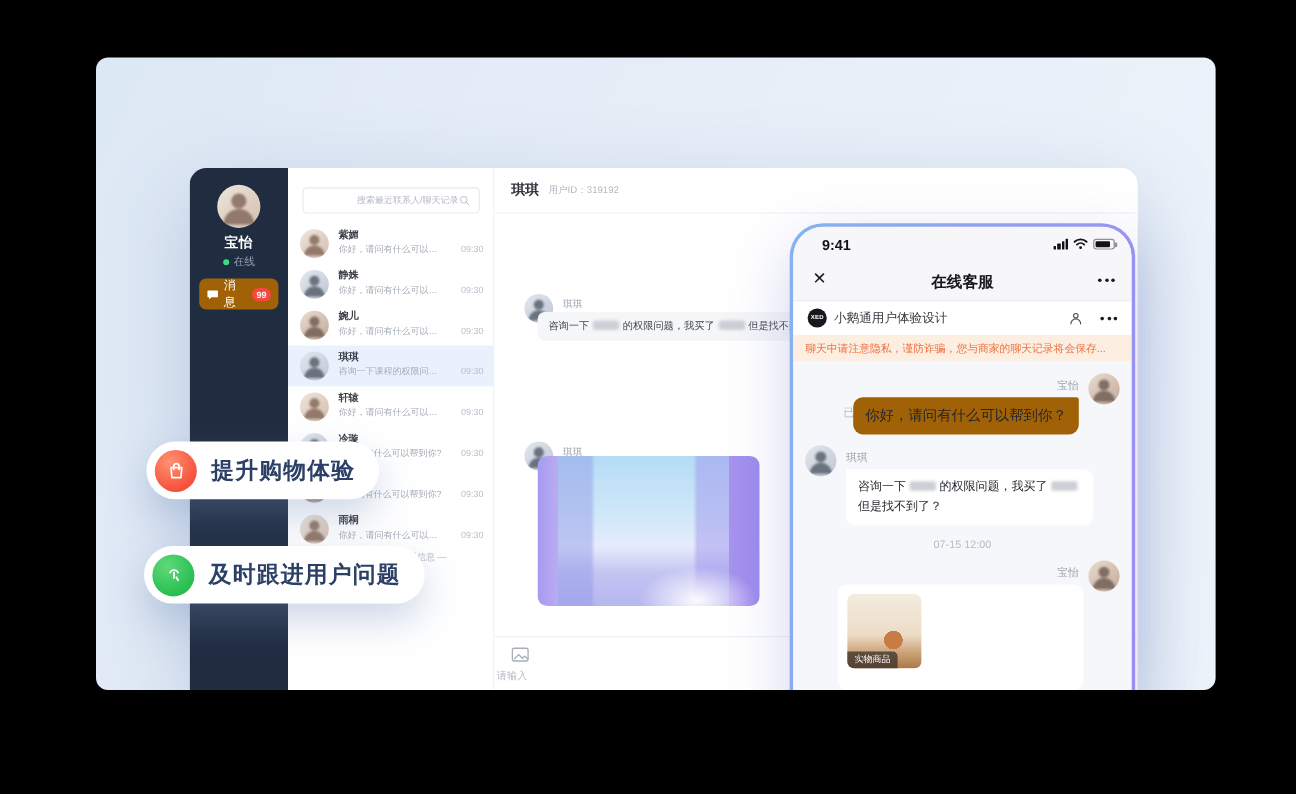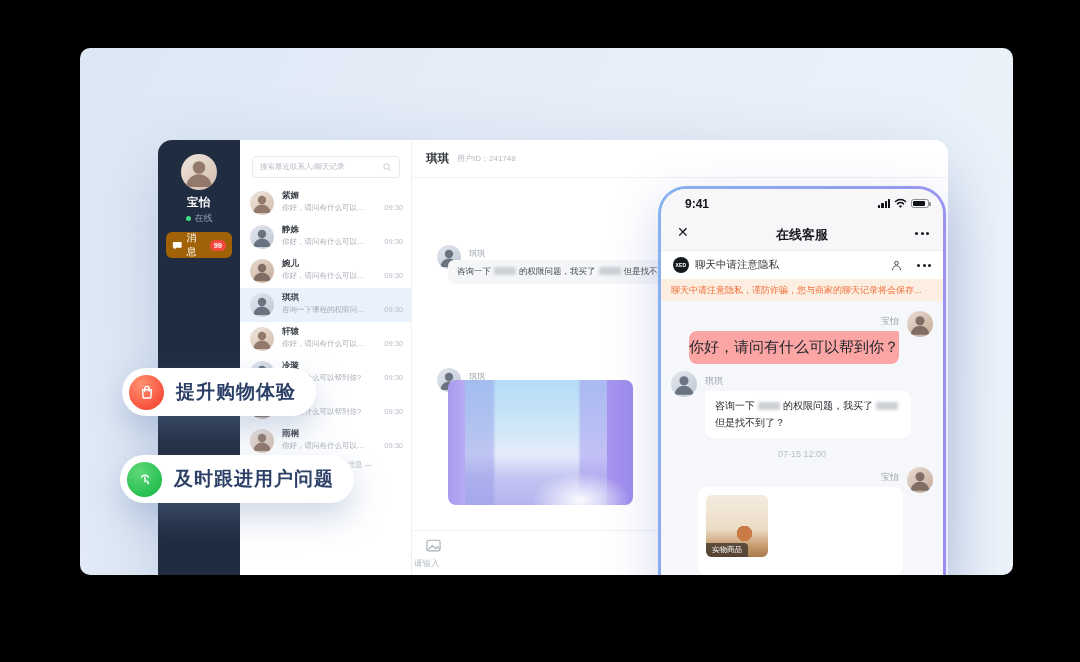--- a/index.html
+++ b/index.html
@@ -33,21 +33,21 @@
     justify-content:center; align-items:center; gap:4px; color:#93a0b4; font-size:9px; }
   .sb-dot { width:5px; height:5px; border-radius:50%; background:#3ddc84; }
   .sb-menu { position:absolute; left:8px; top:92px; width:66px; height:26px; border-radius:6px;
     background:#a16207; display:flex; align-items:center; padding:0 6px; gap:4px; }
   .sb-menu-label { color:#fff; font-size:10px; }
   .sb-badge { margin-left:auto; background:#f5483f; color:#fff; font-size:7.5px; font-weight:700;
     border-radius:8px; padding:1px 4px; line-height:1.2; }
 
   
   .clist { position:absolute; left:82px; top:0; width:172px; height:100%;
-    background:#fff; border-right:1px solid #edf0f4; }
+    background:#fff; border-right:1px solid #edf0f4;text-align:right; }
   .search { position:absolute; left:12px; top:16px; width:148px; height:22px;
     border:1px solid #e6e9ee; border-radius:4px; display:flex; align-items:center; padding:0 7px; }
   .search-ph { font-size:7.5px; color:#b4bac4; flex:1; white-space:nowrap; overflow:hidden; }
   .rows { position:absolute; left:0; top:46px; width:100%; }
   .row { position:relative; height:34px; }
   .row.sel { background:#e9f1fd; }
   .row .avatar { position:absolute; left:10px; top:5px; width:24px; height:24px; }
   .row-name { position:absolute; left:42px; top:4px; font-size:8.5px; font-weight:700; color:#3a3f47; }
   .row-prev { position:absolute; left:42px; top:17px; width:86px; font-size:7.5px; color:#a6acb6;
     white-space:nowrap; overflow:hidden; text-overflow:ellipsis; }
@@ -113,22 +113,22 @@
     font-size:5px; font-weight:700; display:flex; align-items:center; justify-content:center; letter-spacing:.2px; }
   .pshop-name { font-size:10.5px; color:#35393f; }
   .pshop-right { margin-left:auto; display:flex; align-items:center; gap:14px; }
   .pshop .dots { position:static; }
   .pnotice { height:22px; background:#fdeee2; display:flex; align-items:center; padding:0 10px; }
   .pnotice span { font-size:9px; color:#f0713d; white-space:nowrap; overflow:hidden; }
   .pbody { position:absolute; left:0; right:0; top:112px; bottom:0; background:#f6f7fa; }
   .ph-av { position:absolute; width:26px; height:26px; }
   .ph-name { position:absolute; font-size:9px; color:#9aa1ac; }
   .ph-read { position:absolute; font-size:9px; color:#b2b8c2; }
-  .pb-blue { position:absolute; background:#fca5a5; border-radius:8px; border-top-right-radius:2px;
-    padding:7px 0; font-size:15px; color:#24272c; white-space:nowrap; }
+  .pb-blue { position:absolute; background:#a16207; border-radius:8px; border-top-right-radius:2px;
+    padding:7px 10px; font-size:12px; color:#24272c; white-space:nowrap; }
   .pb-white { position:absolute; background:#fff; border-radius:8px; border-top-left-radius:2px;
     padding:7px 10px; font-size:10px; color:#24272c; line-height:1.65; width:206px; }
   .ph-time { position:absolute; left:0; right:0; top:148px; text-align:center; font-size:9px; color:#b6bcc6; }
   .pcard { position:absolute; left:37px; top:186px; width:205px; height:88px; background:#fff;
     border-radius:8px; padding:8px; display:flex; gap:8px; }
   .pcard-img { width:62px; height:62px; border-radius:6px; flex:none; position:relative; overflow:hidden;
     background:
       radial-gradient(circle 14px at 62% 62%, #c97b45 55%, rgba(0,0,0,0) 56%),
       radial-gradient(circle 6px at 62% 62%, #f2e7d9 55%, rgba(0,0,0,0) 56%),
       linear-gradient(180deg, #f4ecdf 0%, #ecdcc6 55%, #caa075 80%, #a97948 100%); }
@@ -278,21 +278,21 @@
             <div class="row-time">09:30</div>
           </div>
 
         </div>
         <div class="clist-footer">的会话信息 —</div>
       </div>
 
       <div class="cmain">
         <div class="chead">
           <span class="chead-name">琪琪</span>
-          <span class="chead-meta">用户ID：241748</span>
+          <span class="chead-meta">用户ID：319192</span>
         </div>
 
         <div class="avatar tB msg-avatar" style="left:25px; top:105px;">
             <svg viewBox="0 0 24 24">
               <circle cx="12" cy="9" r="4.2" fill="currentColor"></circle>
               <path d="M3.5 22c0-4.7 3.8-8.5 8.5-8.5s8.5 3.8 8.5 8.5z" fill="currentColor"></path>
             </svg>
           </div>
         <div class="msg-name" style="left:57px; top:108px;">琪琪</div>
         <div class="bubble-gray" style="left:36px; top:120px;">
@@ -344,21 +344,21 @@
           <span class="pnav-title">在线客服</span>
           <span class="dots">
               <i></i>
               <i></i>
               <i></i>
             </span>
         </div>
 
         <div class="pshop">
           <span class="pshop-logo">XED</span>
-          <span class="pshop-name">聊天中请注意隐私</span>
+          <span class="pshop-name">小鹅通用户体验设计</span>
           <span class="pshop-right">
             <svg width="13" height="13" viewBox="0 0 24 24">
                 <circle cx="12" cy="7.5" r="3.4" fill="none" stroke="#4a4e55" stroke-width="1.8"></circle>
                 <path d="M4.5 20a7.5 7.5 0 0 1 15 0" fill="none" stroke="#4a4e55" stroke-width="1.8" stroke-linecap="round"></path>
               </svg>
             <span class="dots">
                 <i></i>
                 <i></i>
                 <i></i>
               </span>

